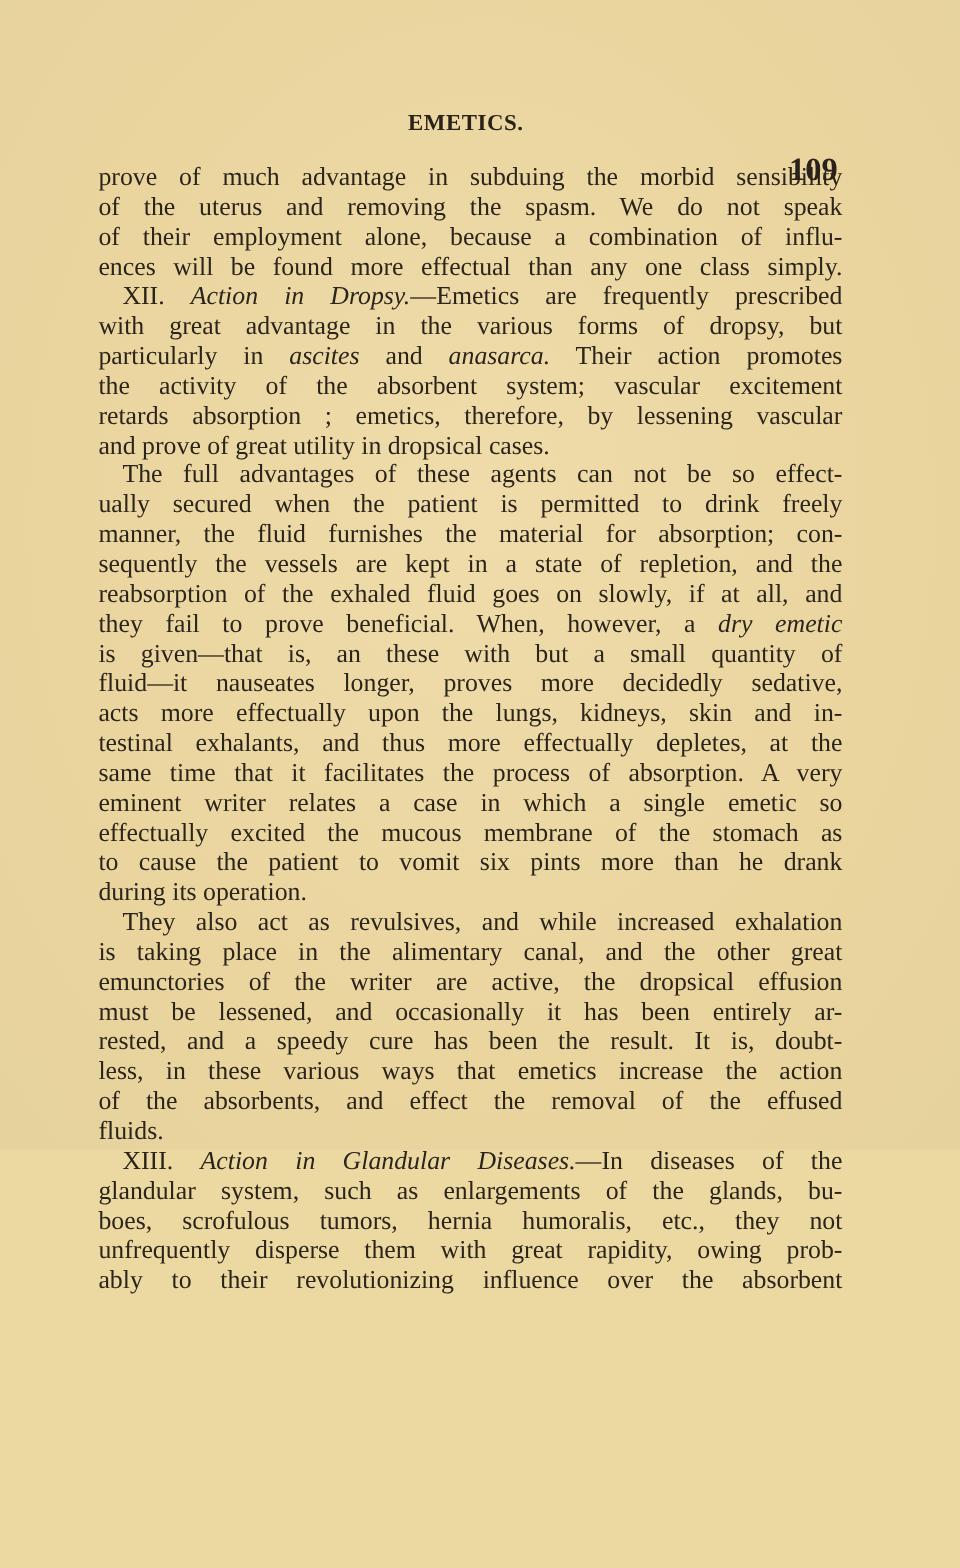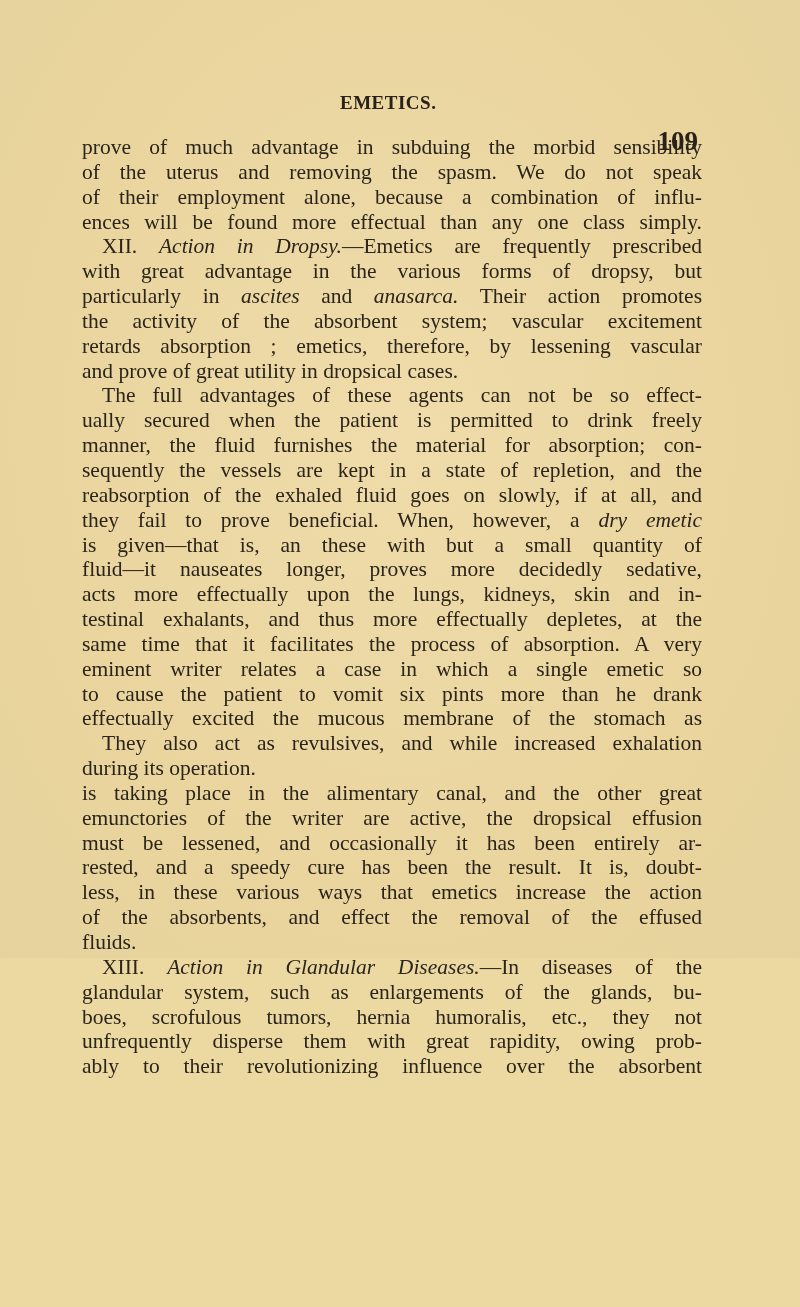--- a/index.html
+++ b/index.html
@@ -95,24 +95,24 @@
       <span class="line"><span>manner, the fluid furnishes the material for absorption; con-</span></span>
       <span class="line"><span>sequently the vessels are kept in a state of repletion, and the</span></span>
       <span class="line"><span>reabsorption of the exhaled fluid goes on slowly, if at all, and</span></span>
       <span class="line"><span>they fail to prove beneficial.  When, however, a </span><span class="it">dry emetic</span></span>
       <span class="line"><span>is given—that is, an these with but a small quantity of</span></span>
       <span class="line"><span>fluid—it nauseates longer, proves more decidedly sedative,</span></span>
       <span class="line"><span>acts more effectually upon the lungs, kidneys, skin and in-</span></span>
       <span class="line"><span>testinal exhalants, and thus more effectually depletes, at the</span></span>
       <span class="line"><span>same time that it facilitates the process of absorption.  A very</span></span>
       <span class="line"><span>eminent writer relates a case in which a single emetic so</span></span>
+      <span class="line"><span>effectually excited the mucous membrane of the stomach as</span></span>
       <span class="line"><span>to cause the patient to vomit six pints more than he drank</span></span>
-      <span class="line"><span>effectually excited the mucous membrane of the stomach as</span></span>
+      <span class="line last"><span>during its operation.</span></span>
       <span class="line indent"><span>They also act as revulsives, and while increased exhalation</span></span>
-      <span class="line last"><span>during its operation.</span></span>
       <span class="line"><span>is taking place in the alimentary canal, and the other great</span></span>
       <span class="line"><span>emunctories of the writer are active, the dropsical effusion</span></span>
       <span class="line"><span>must be lessened, and occasionally it has been entirely ar-</span></span>
       <span class="line"><span>rested, and a speedy cure has been the result.  It is, doubt-</span></span>
       <span class="line"><span>less, in these various ways that emetics increase the action</span></span>
       <span class="line"><span>of the absorbents, and effect the removal of the effused</span></span>
       <span class="line last"><span>fluids.</span></span>
       <span class="line indent"><span>XIII. </span><span class="it">Action in Glandular Diseases.</span><span>—In diseases of the</span></span>
       <span class="line"><span>glandular system, such as enlargements of the glands, bu-</span></span>
       <span class="line"><span>boes, scrofulous tumors, hernia humoralis, etc., they not</span></span>

